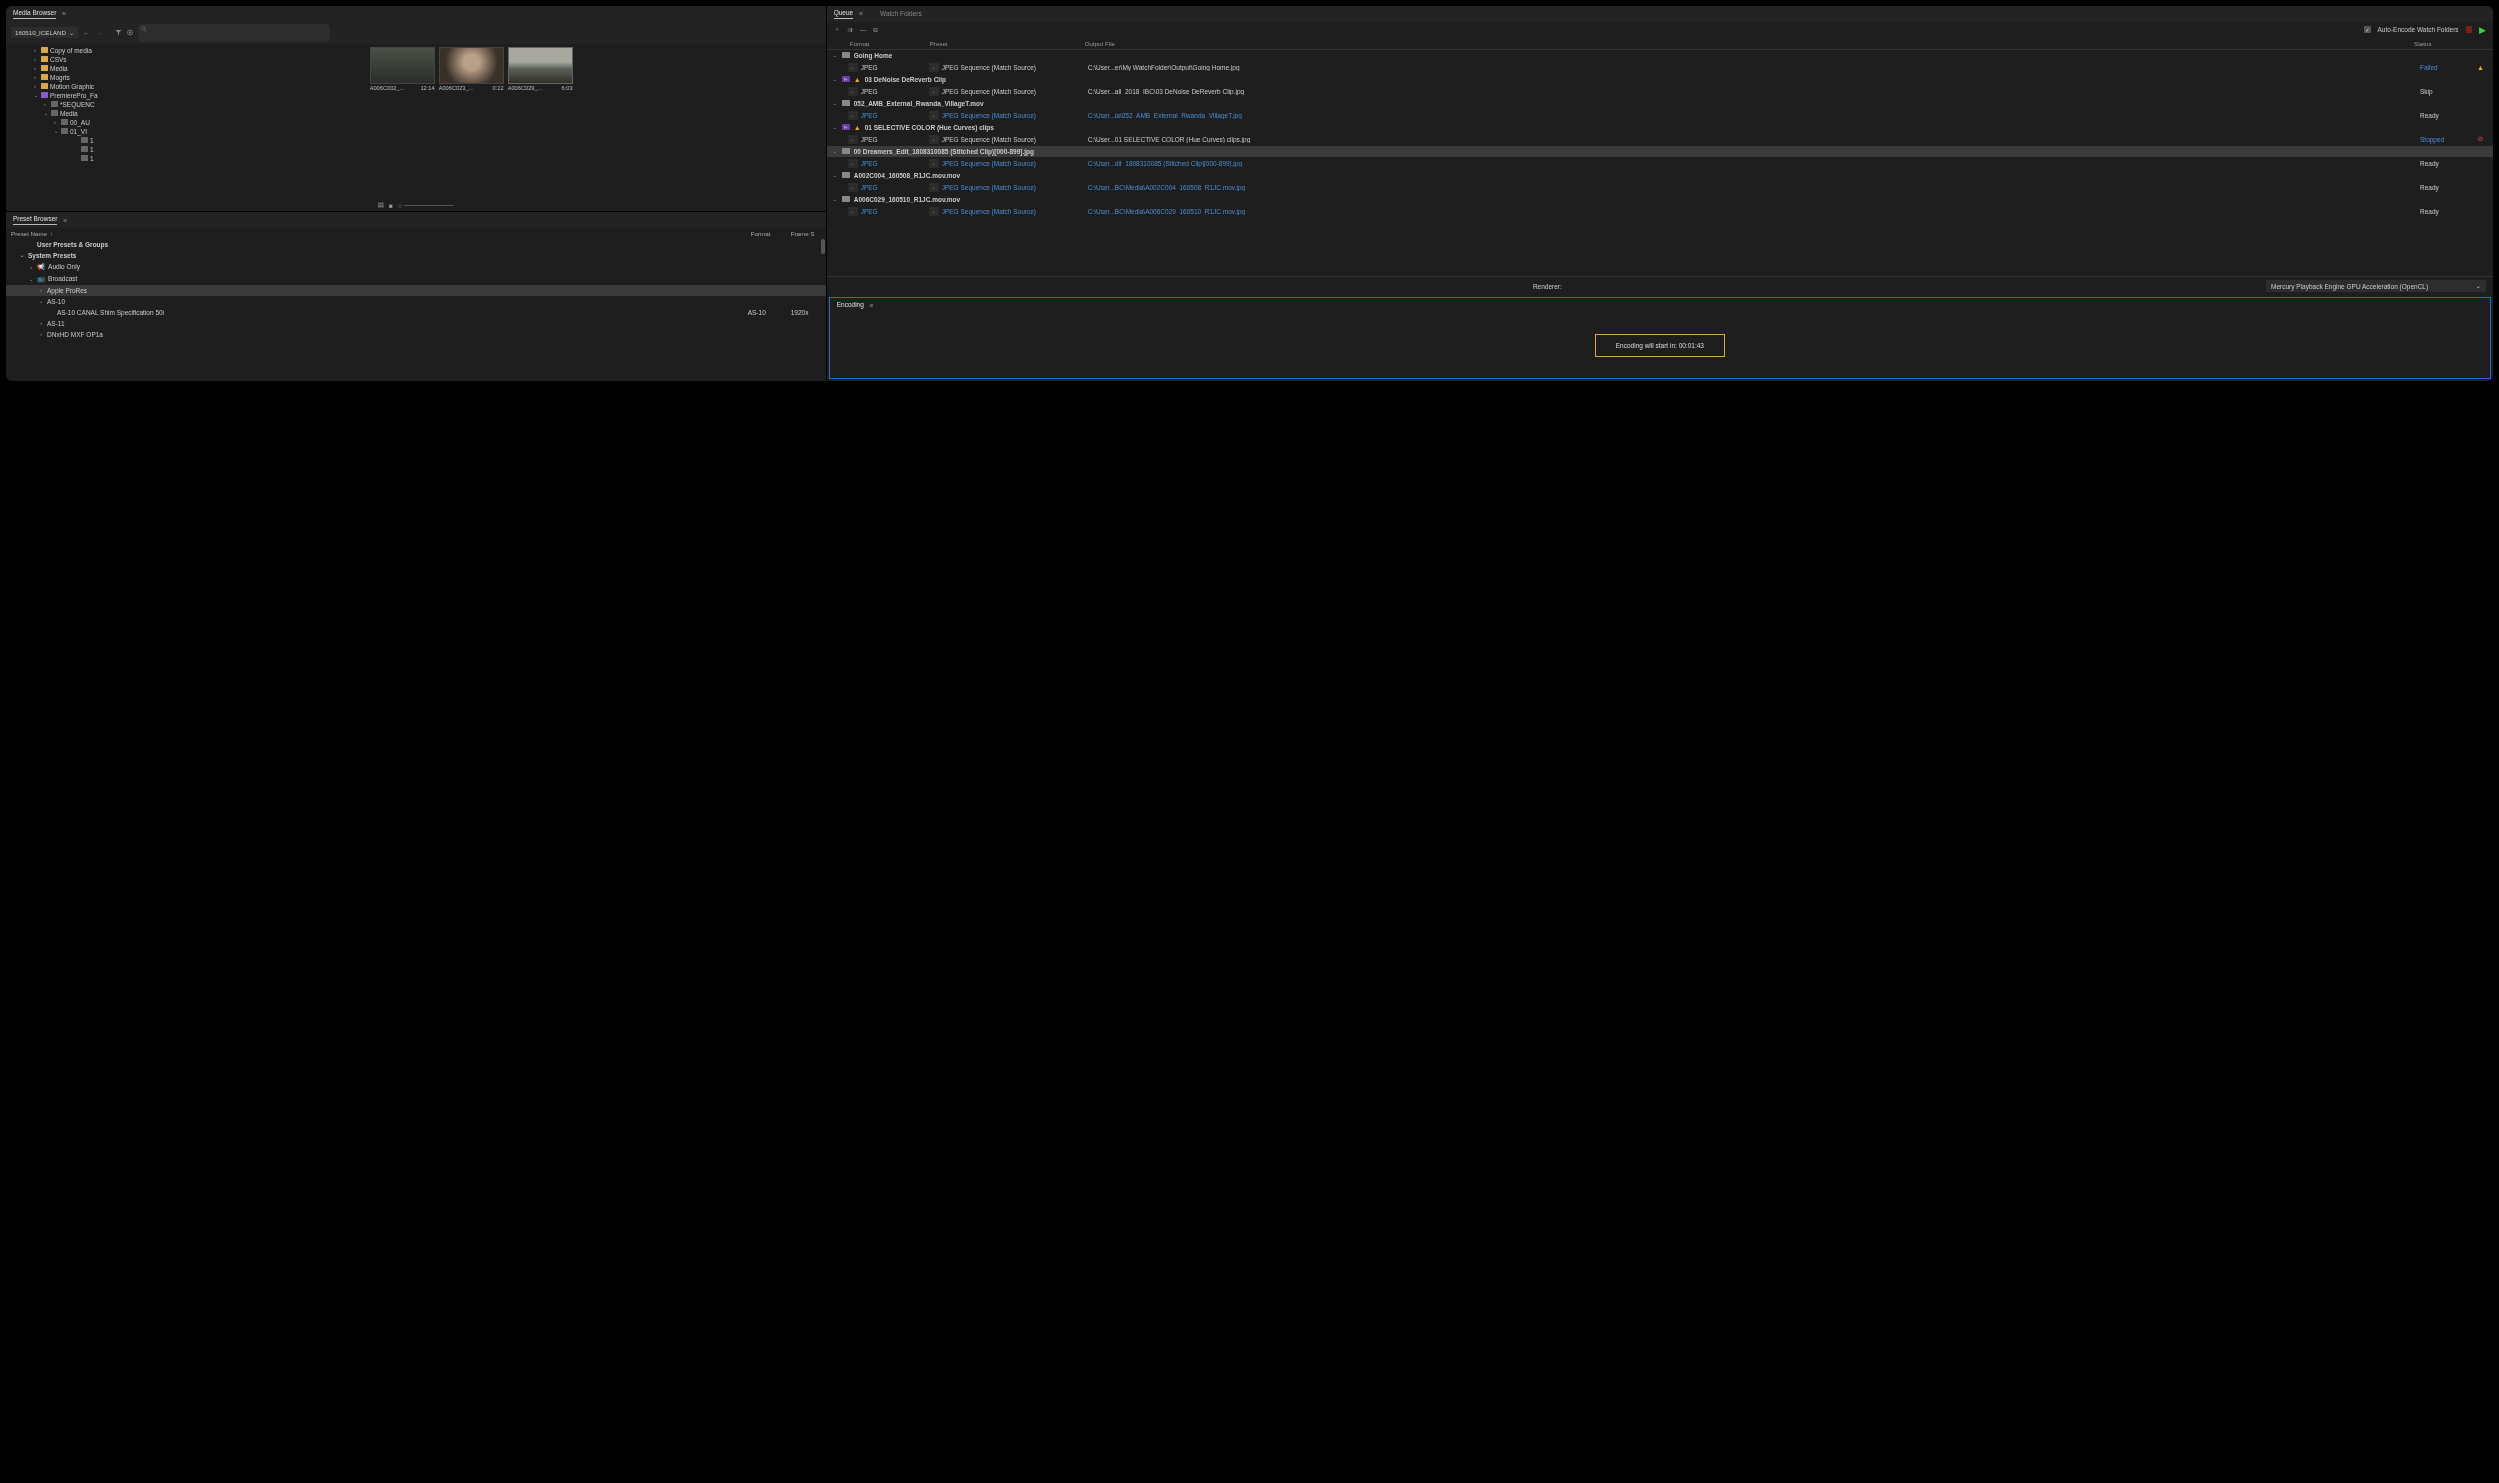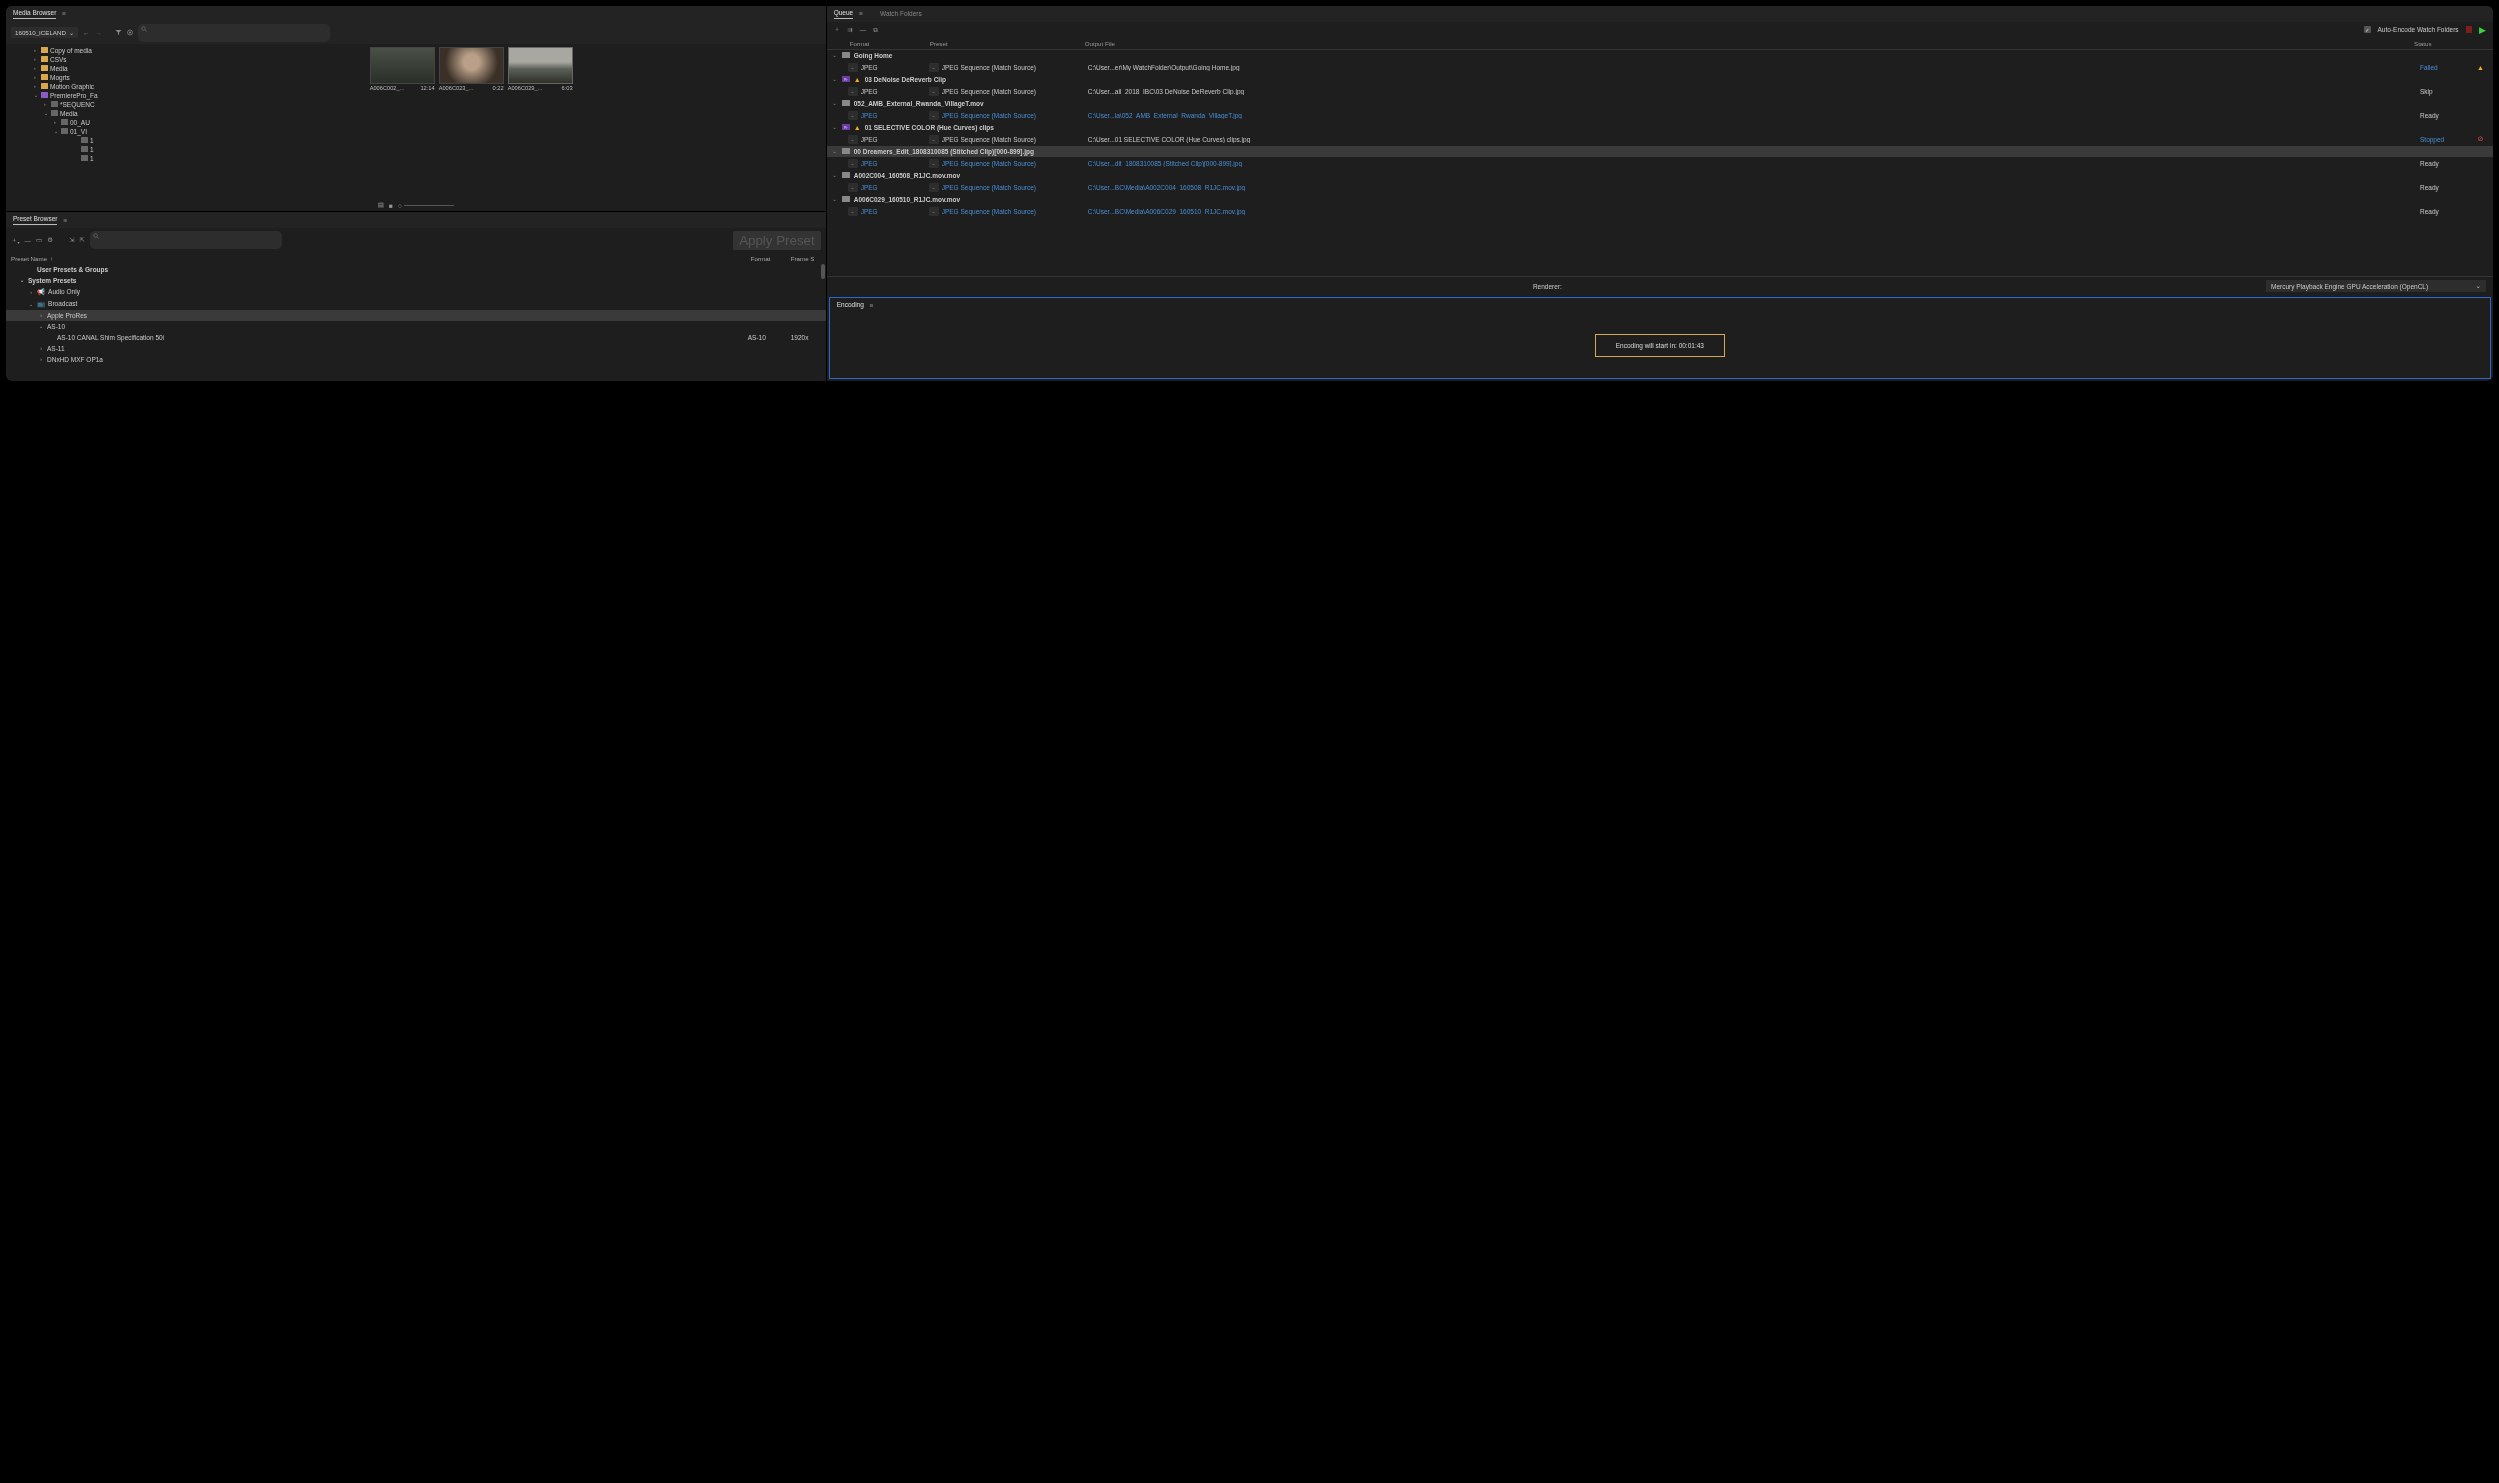--- a/index.html
+++ b/index.html
@@ -234,37 +234,20 @@
         <span class="tool-icon">■</span>
         <span class="tool-icon" style="display:flex;align-items:center;gap:2px">○<span style="width:50px;height:1px;background:#555;display:inline-block"></span></span>
       </div>
     </div>
 
     <div class="preset-browser">
       <div class="panel-tabs">
         <span class="panel-tab active">Preset Browser</span>
         <span class="hamburger">≡</span>
       </div>
-      <div class="pb-toolbar">
-        <span class="tool-icon">＋<sub style="font-size:4px">▾</sub></span>
-        <span class="pb-btn">—</span>
-        <span class="tool-icon">▭</span>
-        <span class="tool-icon">⚙</span>
-        <span style="width:6px"></span>
-        <span class="tool-icon">⇲</span>
-        <span class="tool-icon">⇱</span>
-        <div class="search-wrap" style="flex:0 0 65px">
-          <svg width="6" height="6" viewBox="0 0 12 12">
-              <circle cx="5" cy="5" r="3.5" fill="none" stroke="#888"></circle>
-              <line x1="8" y1="8" x2="11" y2="11" stroke="#888"></line>
-            </svg>
-          <input class="mb-search" style="">
-        </div>
-        <button class="apply-btn">Apply Preset</button>
-      </div>
       <div class="pb-headers">
         <div class="pb-h-name">
             <span>Preset Name</span>
             <span>↑</span>
           </div>
         <div class="pb-h-fmt">Format</div>
         <div class="pb-h-fs">Frame S</div>
       </div>
       <div class="pb-list" id="pb-list">
         <div class="pb-scrollbar"></div>

